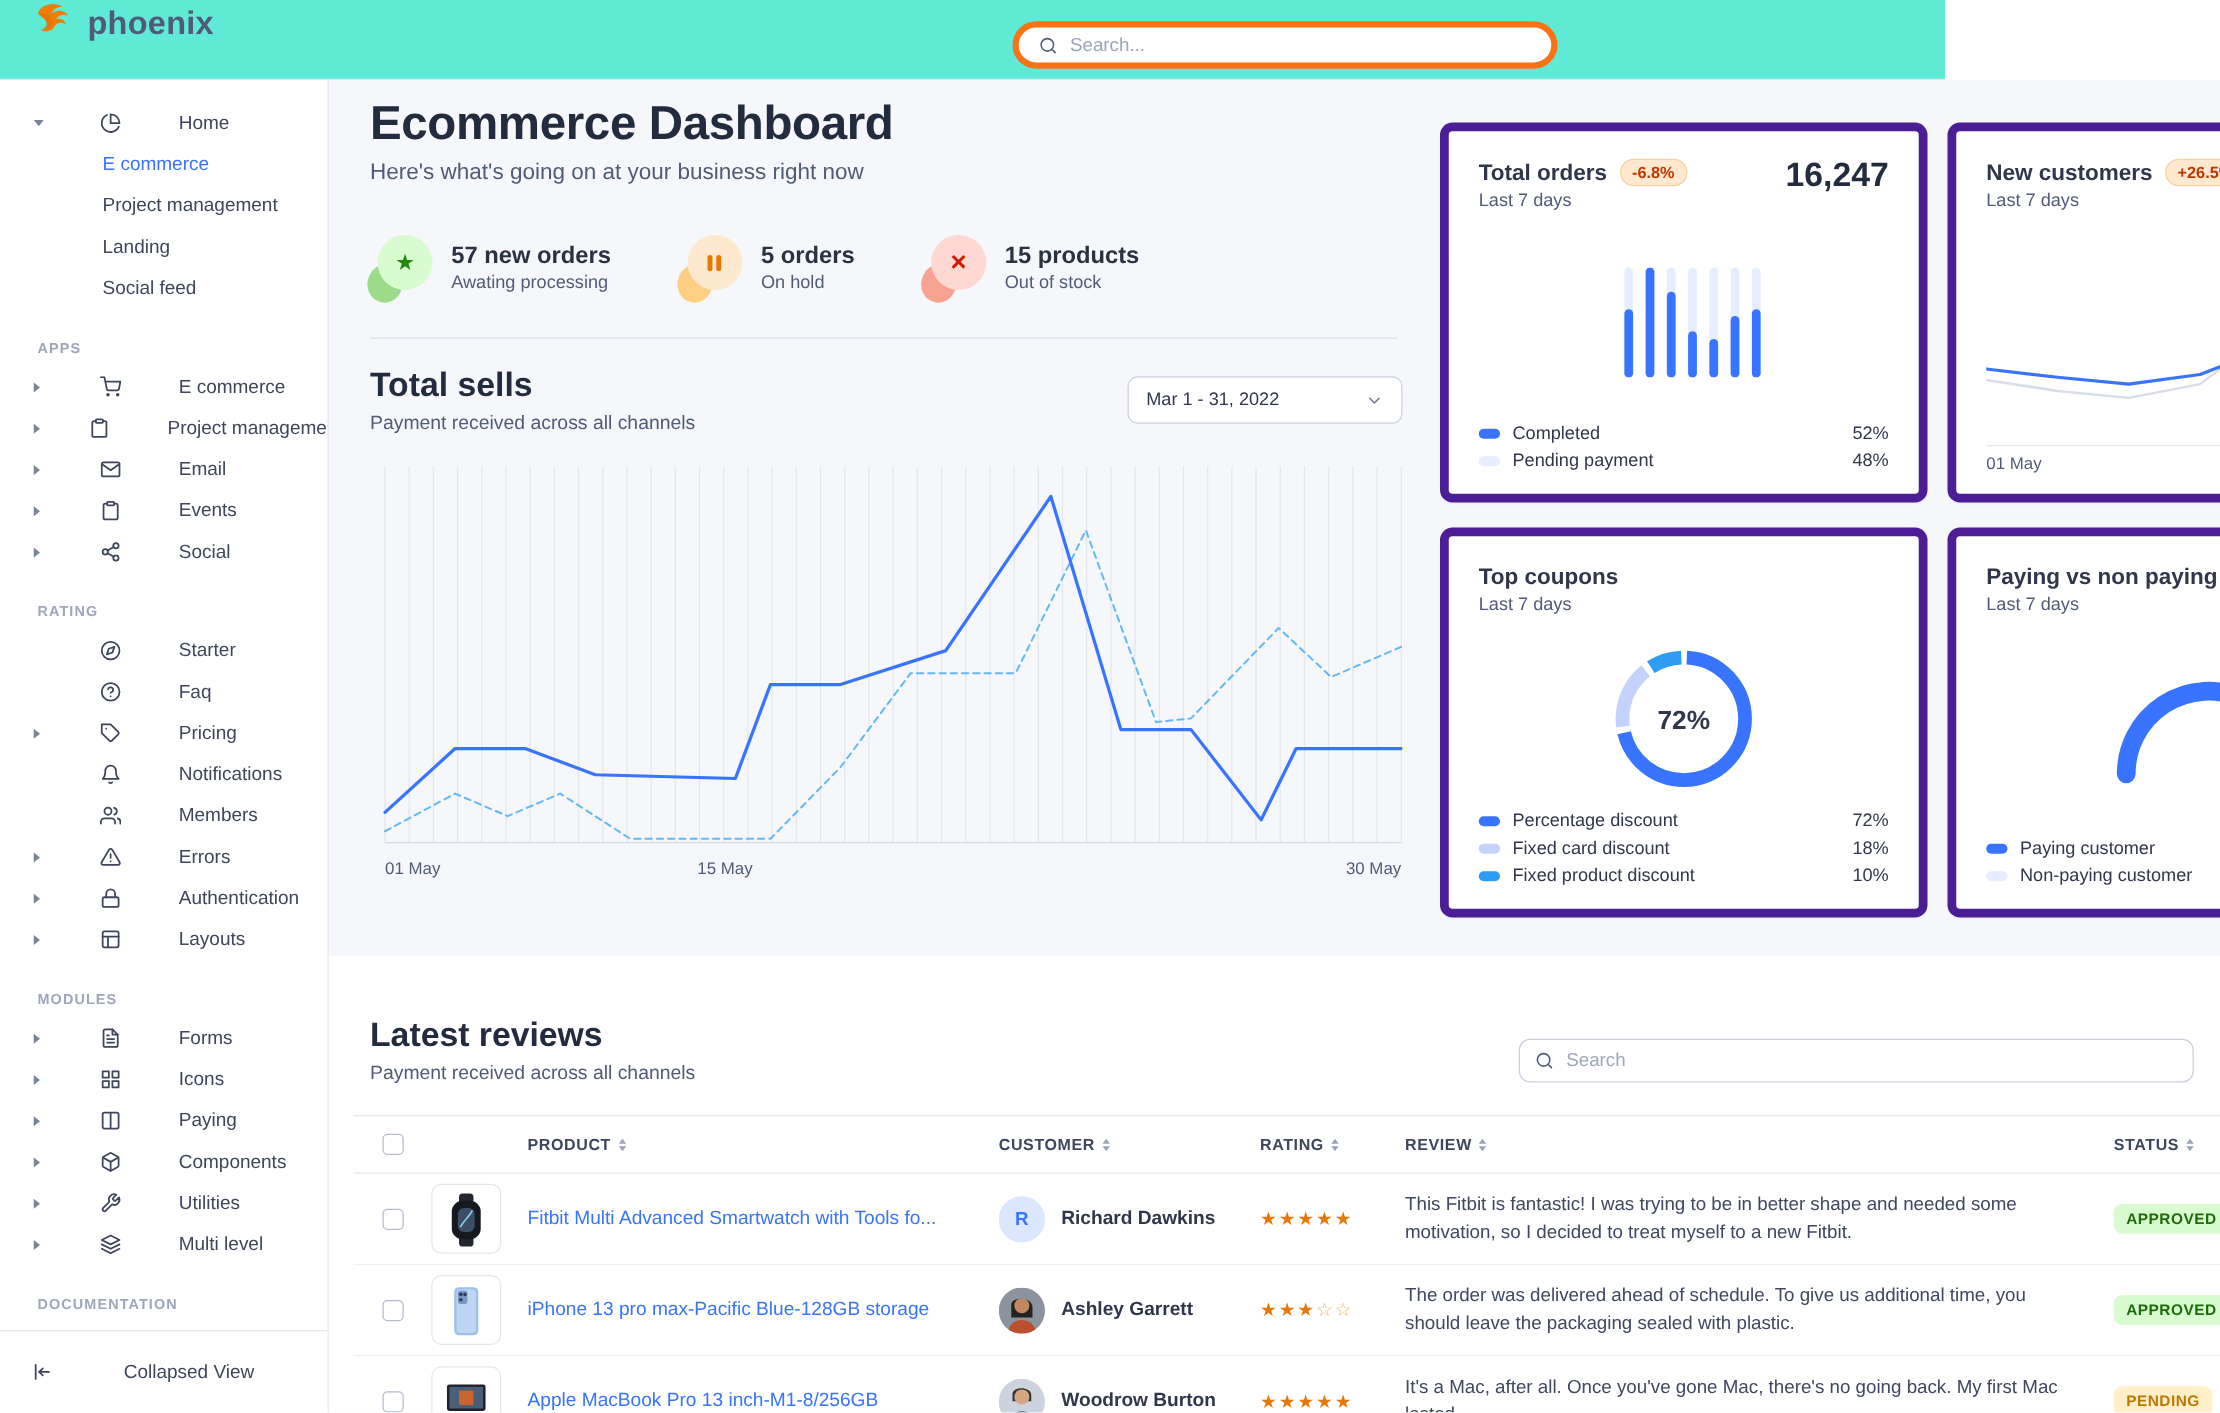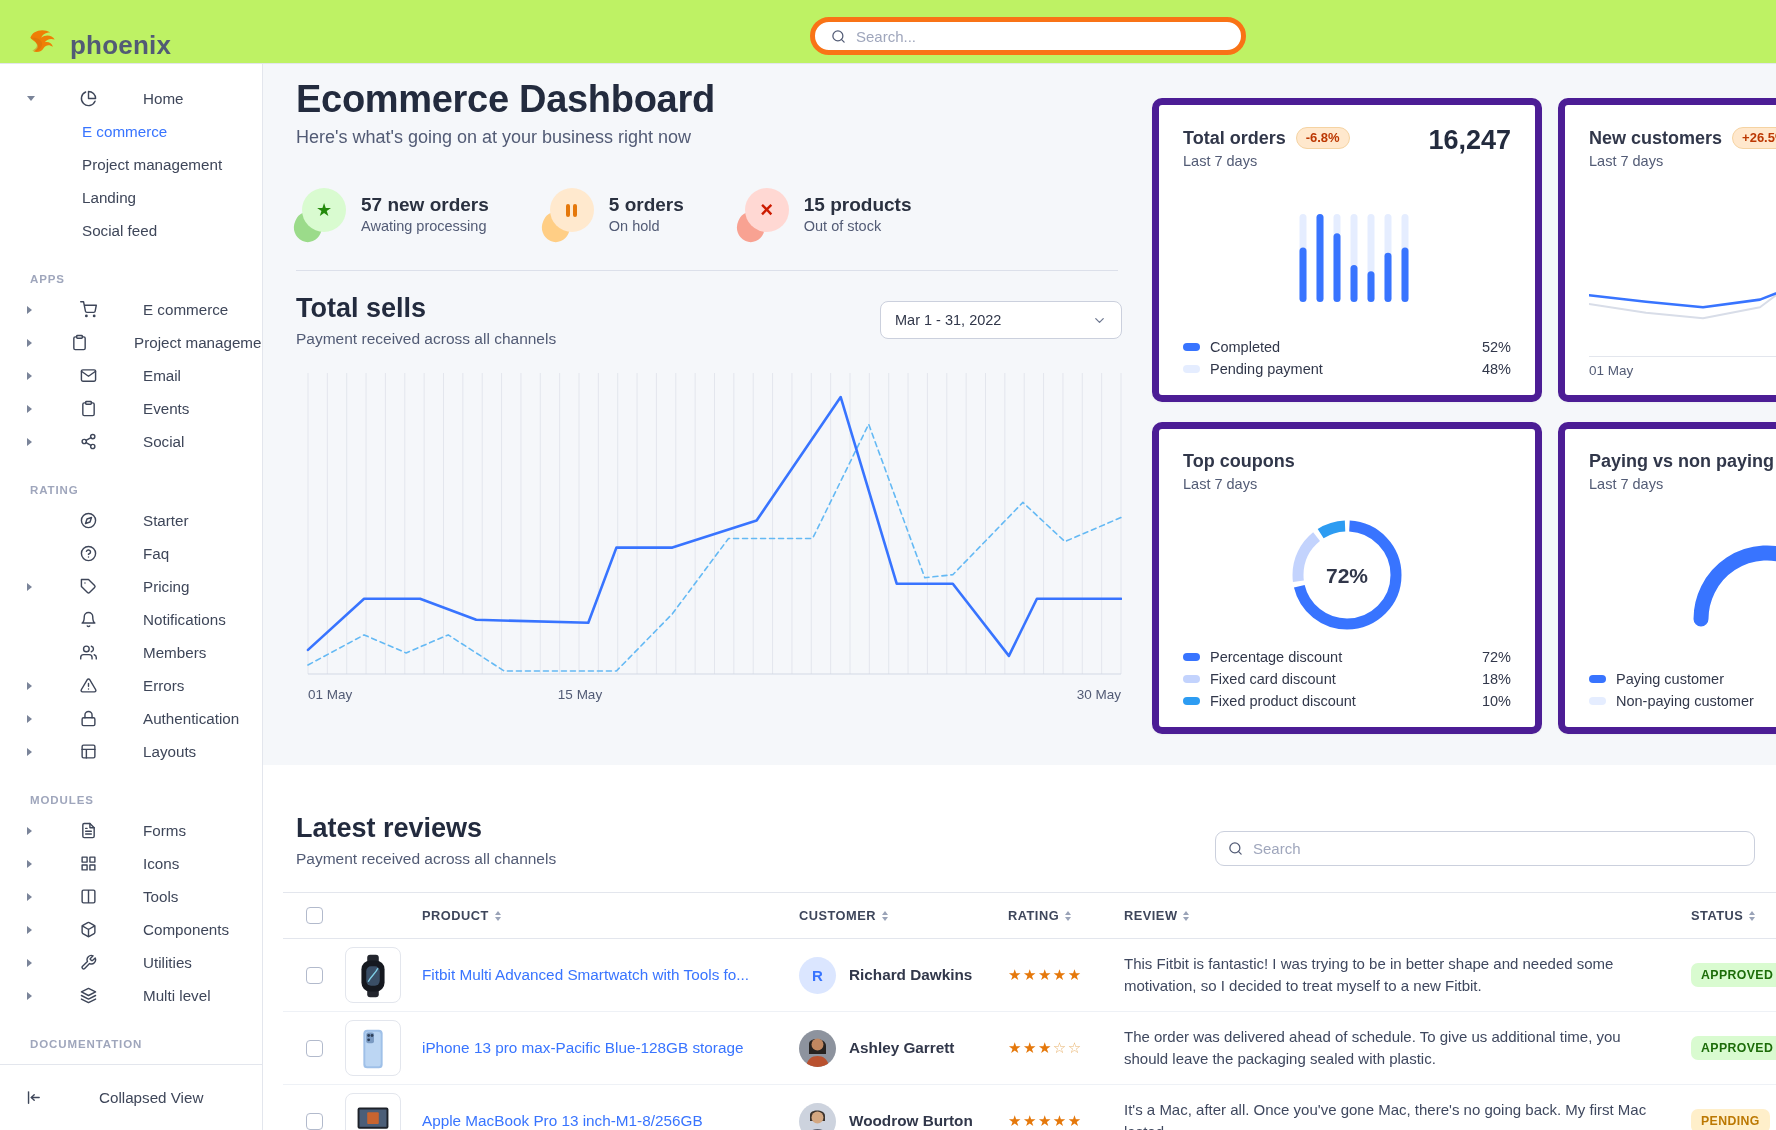--- a/index.html
+++ b/index.html
@@ -1,21 +1,21 @@
 <!DOCTYPE html>
 <html><head>
 <meta charset="utf-8">
 <style>
   * { margin:0; padding:0; box-sizing:border-box; }
   html,body { width:1776px; height:1130px; overflow:hidden; background:#fff;
     font-family:"Liberation Sans", sans-serif; -webkit-font-smoothing:antialiased; }
 
   
-  .topbar { position:fixed; top:0; left:0; width:1776px; height:64px; background:#bef264;
-    border-bottom:1px solid #e3e6ed; display:flex; align-items:flex-end; z-index:20; }
+  .topbar { position:fixed; top:0; left:0; width:1556px; height:64px; background:#5eead4;
+    border-bottom:1px solid #e3e6ed; display:flex; align-items:flex-start; z-index:20; }
   .brand { display:flex; align-items:center; gap:9px; padding-left:25px; }
   .brand-mark { display:inline-flex; }
   .brand-text { font-size:26px; font-weight:600; color:#525b75; letter-spacing:.2px; }
   .top-search { position:absolute; left:810px; top:1px; width:436px; height:38px;
     border:5px solid #f97316; border-radius:19px; display:flex; align-items:center;
     padding:0 16px; background:#fff;margin-top:16px; }
   .ts-icon { display:inline-flex; color:#525b75; margin-right:10px; flex:none; }
   .top-search input, .rev-search input { border:none; outline:none; width:100%; font-size:15px;
     color:#31374a; background:transparent; font-family:"Liberation Sans", sans-serif; }
   .top-search input::placeholder, .rev-search input::placeholder { color:#9fa6bc; }
@@ -61,21 +61,21 @@
   .stat-icon.warning .blob { background:#ffce85; } .stat-icon.warning .circle { background:#ffe9ce; color:#e5780b; }
   .stat-icon.danger  .blob { background:#f8a292; } .stat-icon.danger  .circle { background:#ffd8d3; color:#cc1b00; font-size:22px; font-weight:700; }
   .pb { display:inline-block; width:4px; height:13px; border-radius:2px; background:#e5780b; margin:0 1.6px; }
   .stat-value { font-size:19px; font-weight:700; color:#2a3140; }
   .stat-label { margin-top:2px; font-size:14.5px; color:#525b75; }
 
   .divider { border:none; border-top:1px solid #dce0ea; margin-top:30px; width:822px; }
   .ts-head { display:flex; justify-content:space-between; align-items:flex-start; margin-top:22px; }
   .h2 { font-size:27px; font-weight:700; color:#232b3e; }
   .sec-sub { margin-top:6px; font-size:15.5px; color:#525b75; }
-  .date-select { margin-top:8px; width:242px; height:38px; background:#fff;
+  .date-select { margin-top:8px; width:220px; height:38px; background:#fff;
     border:1px solid #cbd0dd; border-radius:8px; display:flex; align-items:center;
     justify-content:space-between; padding:0 14px; font-size:14.5px; color:#31374a; cursor:pointer; }
   .dd-icon { display:inline-flex; color:#6e7891; }
   .chart-wrap { margin-top:25px; }
 
   
   .cards { position:absolute; left:889px; top:34px; display:grid;
     grid-template-columns:390px 390px; grid-template-rows:304px 312px; gap:20px 16px; }
   .card { position:relative; background:#fff; border:7px solid #4c1d95; border-radius:10px;
     padding:22px 24px; box-shadow:0 1px 2px rgba(36,40,46,.04); overflow:hidden; }
@@ -331,21 +331,21 @@
         </span>
         <span class="s-label">Icons</span>
       </div>
       <div class="side-item">
         <span class="caret right"></span>
         <span class="s-icon">
           <svg viewBox="0 0 24 24" width="17" height="17" fill="none" stroke="currentColor" stroke-width="2" stroke-linecap="round" stroke-linejoin="round">
             <path d="M12 3h7a2 2 0 0 1 2 2v14a2 2 0 0 1-2 2h-7m0-18H5a2 2 0 0 0-2 2v14a2 2 0 0 0 2 2h7m0-18v18"></path>
           </svg>
         </span>
-        <span class="s-label">Tools</span>
+        <span class="s-label">Paying</span>
       </div>
       <div class="side-item">
         <span class="caret right"></span>
         <span class="s-icon">
           <svg viewBox="0 0 24 24" width="17" height="17" fill="none" stroke="currentColor" stroke-width="2" stroke-linecap="round" stroke-linejoin="round">
             <path d="M21 16V8a2 2 0 0 0-1-1.73l-7-4a2 2 0 0 0-2 0l-7 4A2 2 0 0 0 3 8v8a2 2 0 0 0 1 1.73l7 4a2 2 0 0 0 2 0l7-4A2 2 0 0 0 21 16z"></path>
             <path d="M3.27 6.96L12 12.01l8.73-5.05M12 22.08V12"></path>
           </svg>
         </span>
         <span class="s-label">Components</span>

